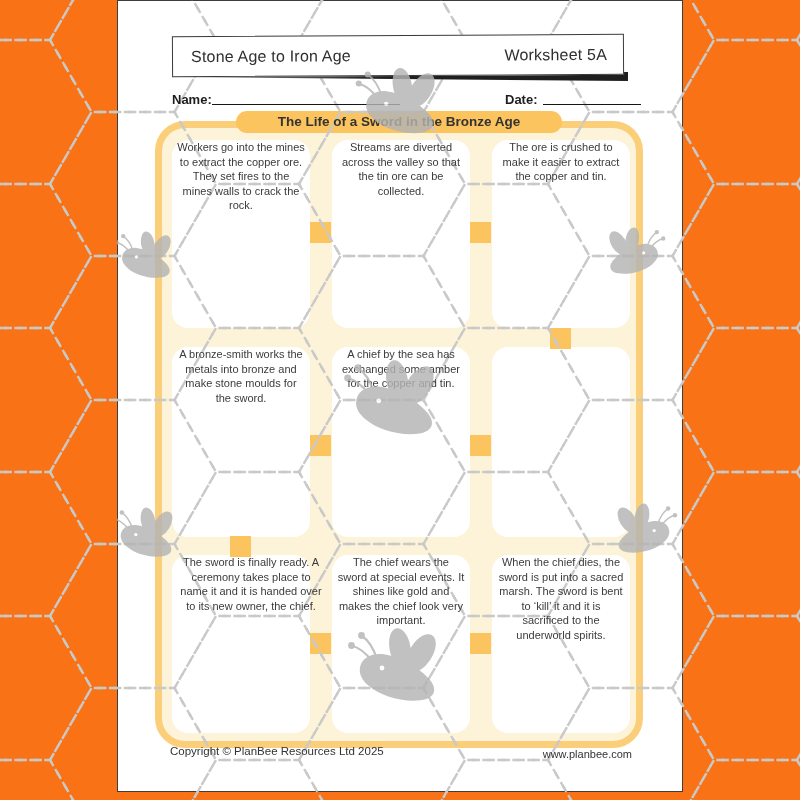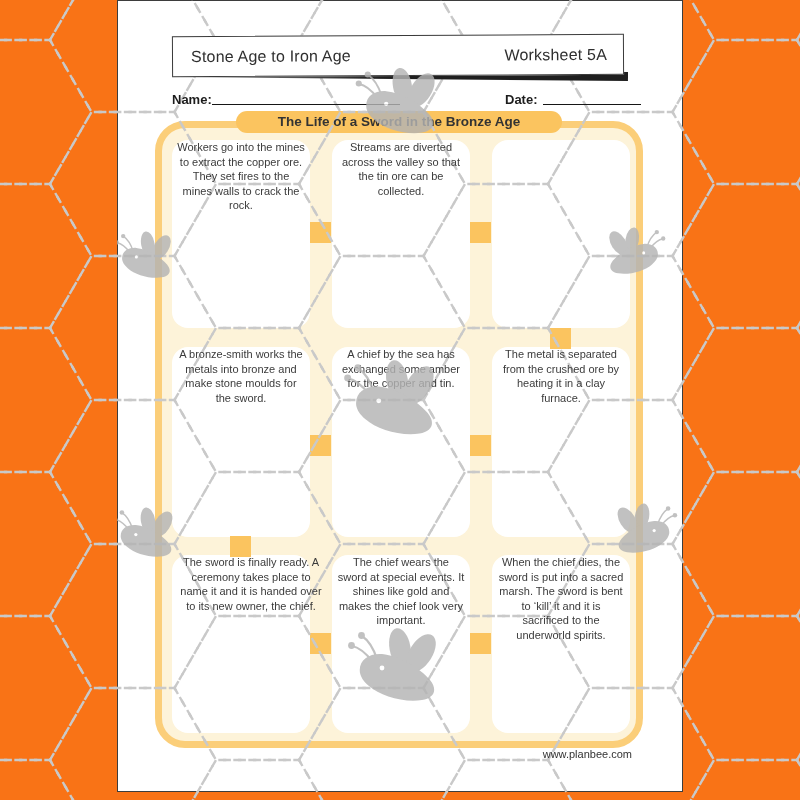--- a/index.html
+++ b/index.html
@@ -157,39 +157,40 @@
   <div class="abs textlayer fline" style="left:543px;top:104px;width:98px;"></div>
 
   <div class="abs textlayer banner-text">The Life of a Sword in the Bronze Age</div>
 
   <div class="abs textlayer caption" style="left:172px;top:140px;width:138px;height:188px;">
       <div>Workers go into the mines to extract the copper ore. They set fires to the mines walls to crack the rock.</div>
     </div>
   <div class="abs textlayer caption" style="left:332px;top:140px;width:138px;height:188px;">
       <div>Streams are diverted across the valley so that the tin ore can be collected.</div>
     </div>
+  <div class="abs textlayer caption" style="left:492px;top:140px;width:138px;height:188px;">
+      <div>The ore is crushed to make it easier to extract the copper and tin.</div>
+    </div>
   <div class="abs textlayer caption" style="left:332px;top:347px;width:138px;height:190px;">
       <div>A chief by the sea has exchanged some amber for the copper and tin.</div>
     </div>
   <div class="abs textlayer caption" style="left:172px;top:347px;width:138px;height:190px;">
       <div>A bronze-smith works the metals into bronze and make stone moulds for the sword.</div>
     </div>
-  <div class="abs textlayer caption" style="left:492px;top:347px;width:138px;height:190px;">
-      <div>The metal is separated from the crushed ore by heating it in a clay furnace.</div>
-    </div>
   <div class="abs textlayer caption" style="left:172px;top:555px;width:158px;height:178px;">
       <div>The sword is finally ready. A ceremony takes place to name it and it is handed over to its new owner, the chief.</div>
     </div>
   <div class="abs textlayer caption" style="left:332px;top:555px;width:138px;height:178px;">
       <div>The chief wears the sword at special events. It shines like gold and makes the chief look very important.</div>
     </div>
   <div class="abs textlayer caption" style="left:492px;top:555px;width:138px;height:126px;">
       <div>When the chief dies, the sword is put into a sacred marsh. The sword is bent to ‘kill’ it and it is sacrificed to the underworld spirits.</div>
     </div>
 
+  <span class="abs textlayer copyright">Copyright © PlanBee Resources Ltd 2025</span>
   <span class="abs textlayer website">www.planbee.com</span>
 
   <svg id="bees" class="abs" viewBox="0 0 800 800">
     <defs>
       <clipPath id="pageclip">
           <rect x="117" y="0" width="566" height="793"></rect>
         </clipPath>
       <g id="bee" opacity="0.82">
         <ellipse cx="56" cy="22" rx="10.5" ry="20" transform="rotate(-10 56 22)" fill="#b4b4b4"></ellipse>
         <ellipse cx="77" cy="27" rx="11.5" ry="21" transform="rotate(32 77 27)" fill="#b4b4b4"></ellipse>

